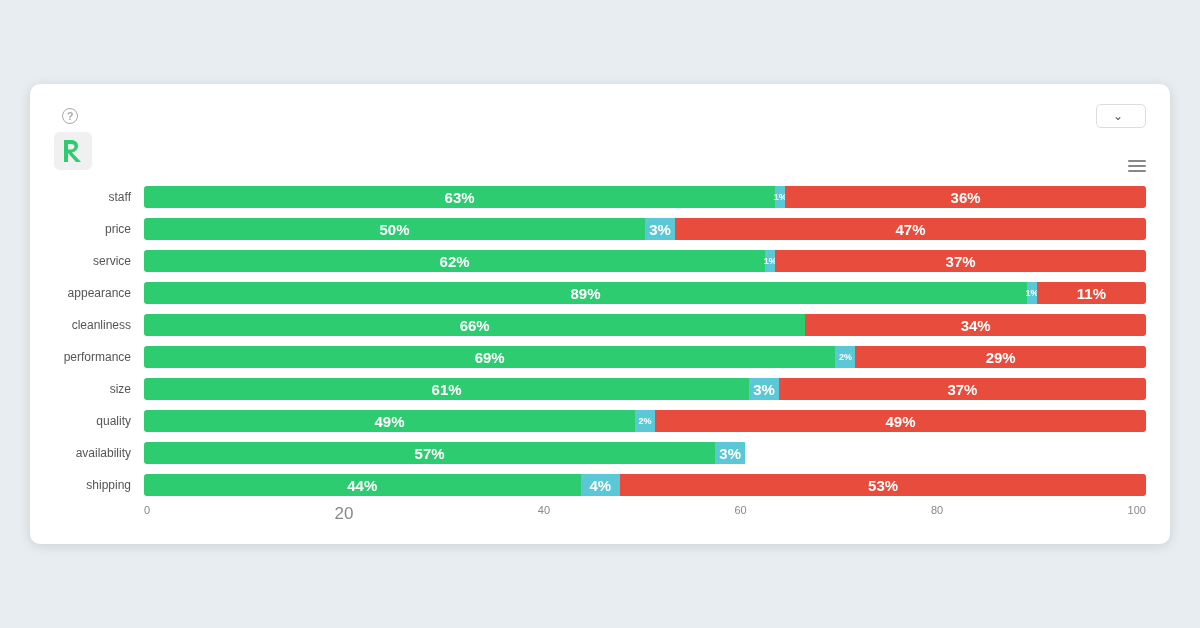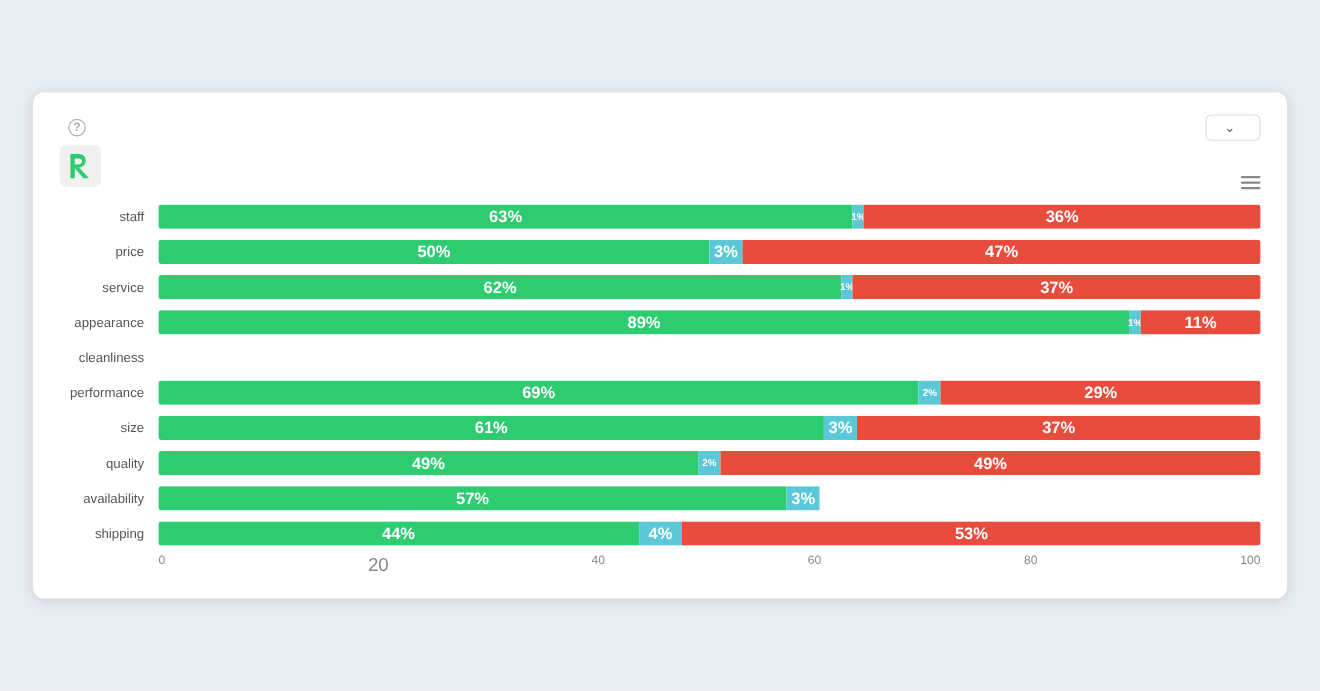--- a/index.html
+++ b/index.html
@@ -226,20 +226,25 @@
       <div class="bar-row">
         <span class="bar-label">appearance</span>
         <div class="bar-container">
           <div class="bar-segment bar-green" style="width: 89%;">89%</div>
           <div class="bar-segment bar-blue" style="width: 1%; font-size: 9px;">1%</div>
           <div class="bar-segment bar-red" style="width: 11%;">11%</div>
         </div>
       </div>
       <div class="bar-row">
         <span class="bar-label">cleanliness</span>
+        <div class="bar-container">
+          <div class="bar-segment bar-green" style="width: 66%;">66%</div>
+          <div class="bar-segment bar-blue" style="width: 0%;"></div>
+          <div class="bar-segment bar-red" style="width: 34%;">34%</div>
+        </div>
       </div>
       <div class="bar-row">
         <span class="bar-label">performance</span>
         <div class="bar-container">
           <div class="bar-segment bar-green" style="width: 69%; text-align: center;">69%</div>
           <div class="bar-segment bar-blue" style="width: 2%; font-size: 9px;">2%</div>
           <div class="bar-segment bar-red" style="width: 29%;">29%</div>
         </div>
       </div>
       <div class="bar-row">

